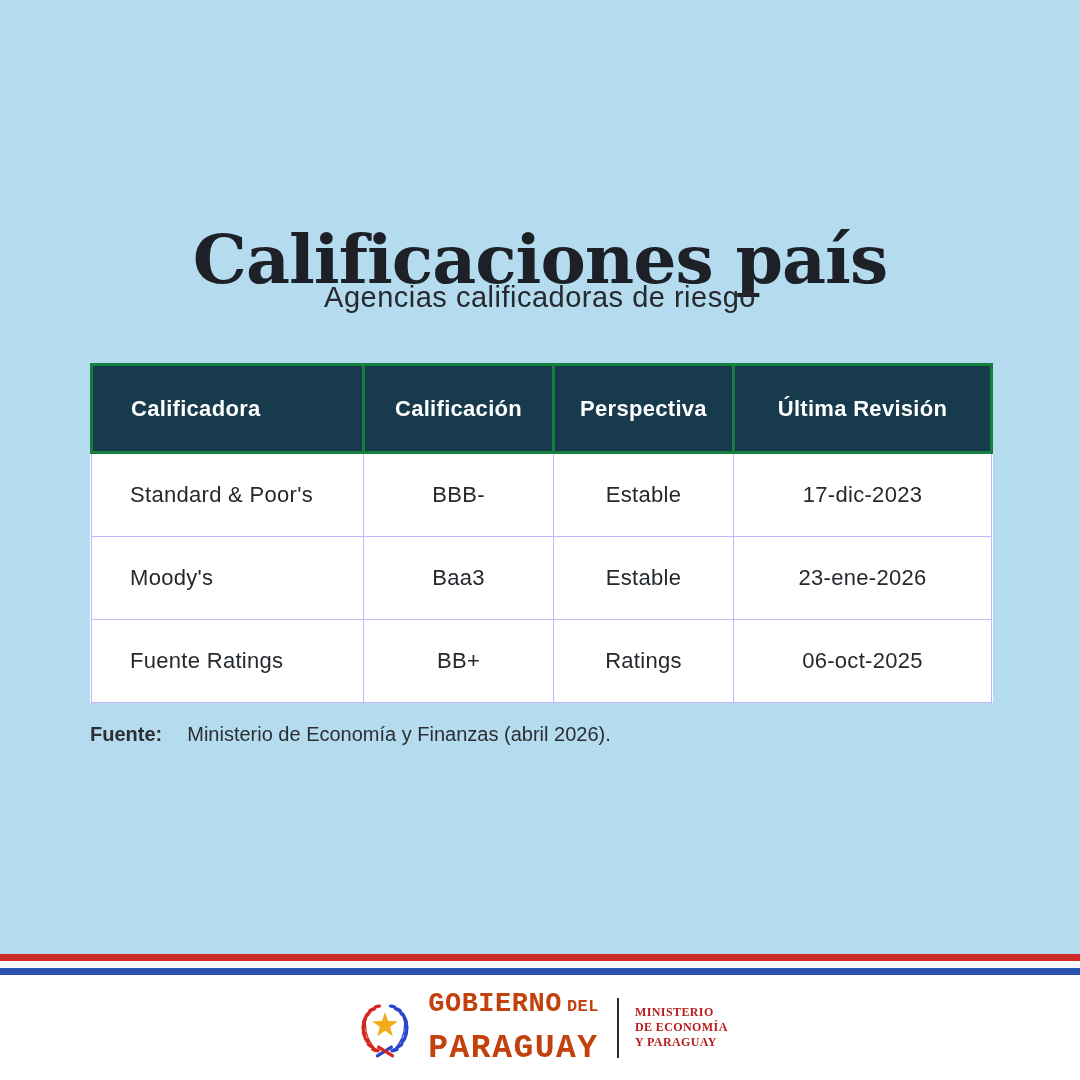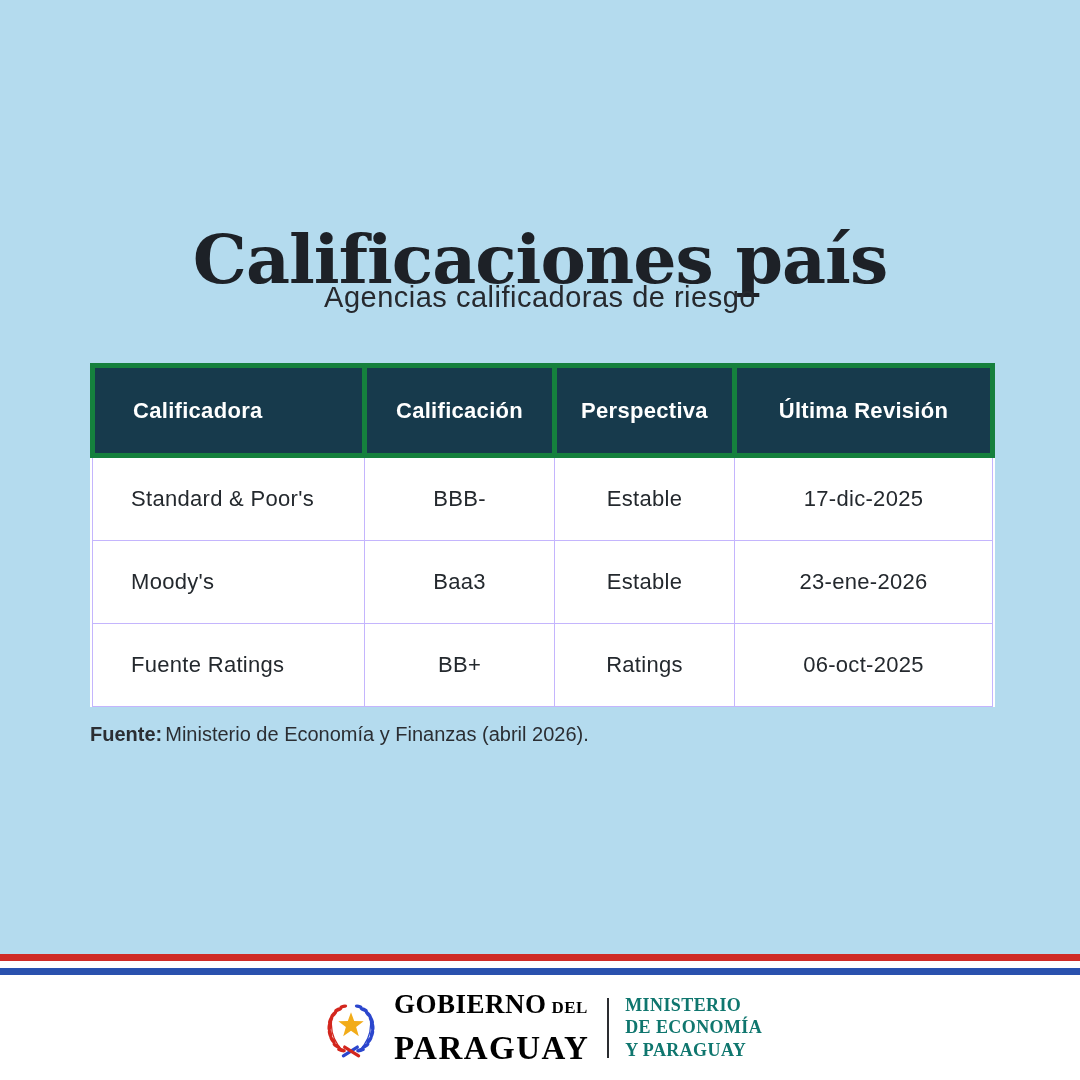--- a/index.html
+++ b/index.html
@@ -19,54 +19,54 @@
   }
   table.ratings{
     position:absolute;left:90px;top:363px;width:900px;
     border-collapse:collapse;background:#ffffff;
     table-layout:fixed;
   }
   table.ratings th{
     background:var(--table-header-bg,#173a4c);
     color:var(--table-header-text,#ffffff);
     font-size:22px;font-weight:700;height:83px;
-    border:5px solid #15803d;letter-spacing:.3px;
+    border:3px solid #15803d;letter-spacing:.3px;
   }
   table.ratings td{
     font-size:22px;color:#24292e;height:80px;
     border:1px solid #c4b5fd;text-align:center;letter-spacing:.3px;
   }
   table.ratings th.c0, table.ratings td.c0{
     text-align:left;padding-left:38px;
   }
   .fuente{
     position:absolute;left:90px;top:723px;font-size:20px;color:#2b2e33;
   }
   .fuente .flabel{font-weight:700;}
-  .fuente .ftext{margin-left:3px;}
+  .fuente .ftext{margin-left:25px;}
   .footer{position:absolute;left:0;top:954px;width:1080px;height:126px;}
   .stripe-red{height:7px;width:100%;background:var(--stripe-red,#cf2b26);}
   .stripe-white{height:7px;width:100%;background:#ffffff;}
   .stripe-blue{height:7px;width:100%;background:var(--stripe-blue,#2a51ae);}
   .footer-band{
     background:#ffffff;height:105px;width:100%;
     display:flex;align-items:center;justify-content:center;
   }
   .logo-row{display:flex;align-items:center;}
   .gov-text{
-    font-family:Liberation Serif, serif;color:#000000;
+    font-family:Liberation Mono, monospace;color:#c2410c;
     margin-left:10px;line-height:1;white-space:nowrap;
   }
   .gov-line1{font-size:27px;font-weight:700;letter-spacing:.5px;}
   .gov-del{font-size:17px;font-weight:700;margin-left:5px;letter-spacing:.5px;}
   .gov-line2{font-size:33px;font-weight:700;letter-spacing:1.5px;margin-top:14px;}
   .logo-divider{width:2px;height:60px;background:#2a2c30;margin:0 16px 0 18px;}
   .ministry-text{
-    font-family:"Liberation Serif",serif;color:#0f766e;
-    font-size:18px;font-weight:700;line-height:1.25;letter-spacing:.4px;
+    font-family:"Liberation Serif",serif;color:#b91c1c;
+    font-size:12px;font-weight:700;line-height:1.25;letter-spacing:.4px;
     white-space:nowrap;
   }
 </style>
 </head>
 <body>
 
 <h1 class="title">Calificaciones país</h1>
 <div class="subtitle">Agencias calificadoras de riesgo</div>
 
 <table class="ratings">
@@ -82,21 +82,21 @@
       <th>Calificación</th>
       <th>Perspectiva</th>
       <th>Última Revisión</th>
     </tr>
   </thead>
   <tbody>
     <tr>
       <td class="c0">Standard &amp; Poor's</td>
       <td>BBB-</td>
       <td>Estable</td>
-      <td>17-dic-2025</td>
+      <td>17-dic-2023</td>
     </tr>
     <tr>
       <td class="c0">Moody's</td>
       <td>Baa3</td>
       <td>Estable</td>
       <td>23-ene-2026</td>
     </tr>
     <tr>
       <td class="c0">Fuente Ratings</td>
       <td>BB+</td>

